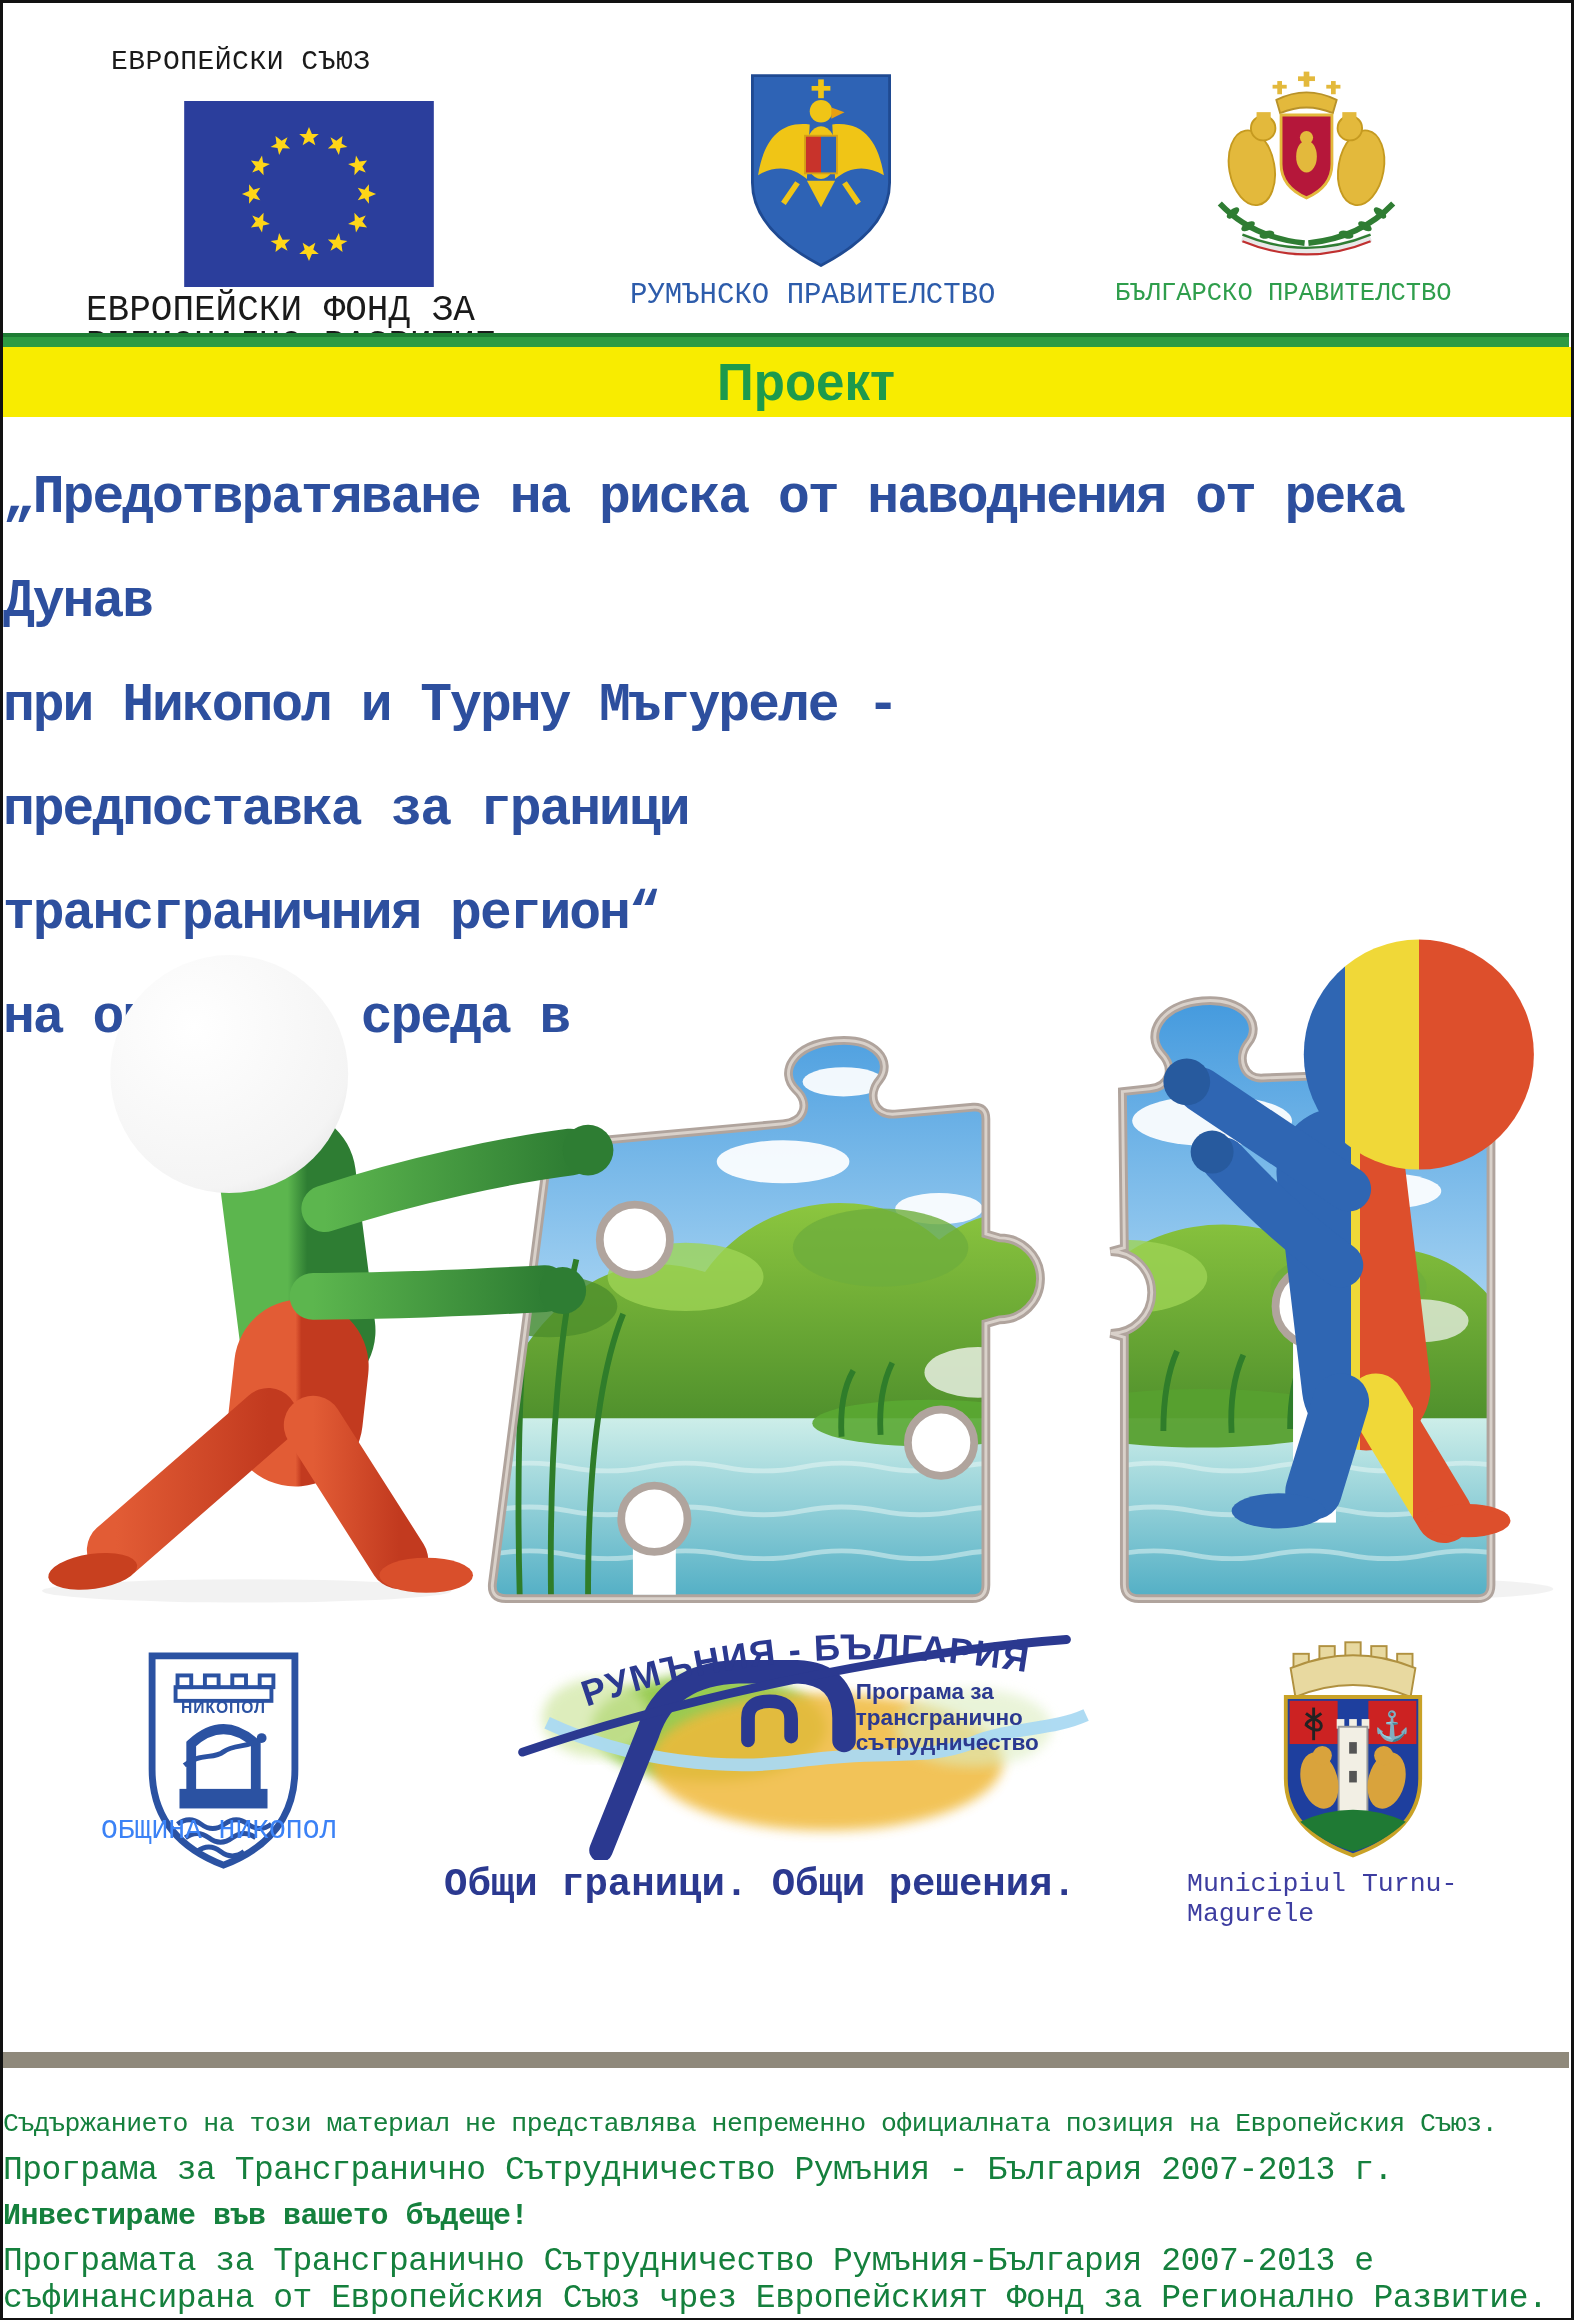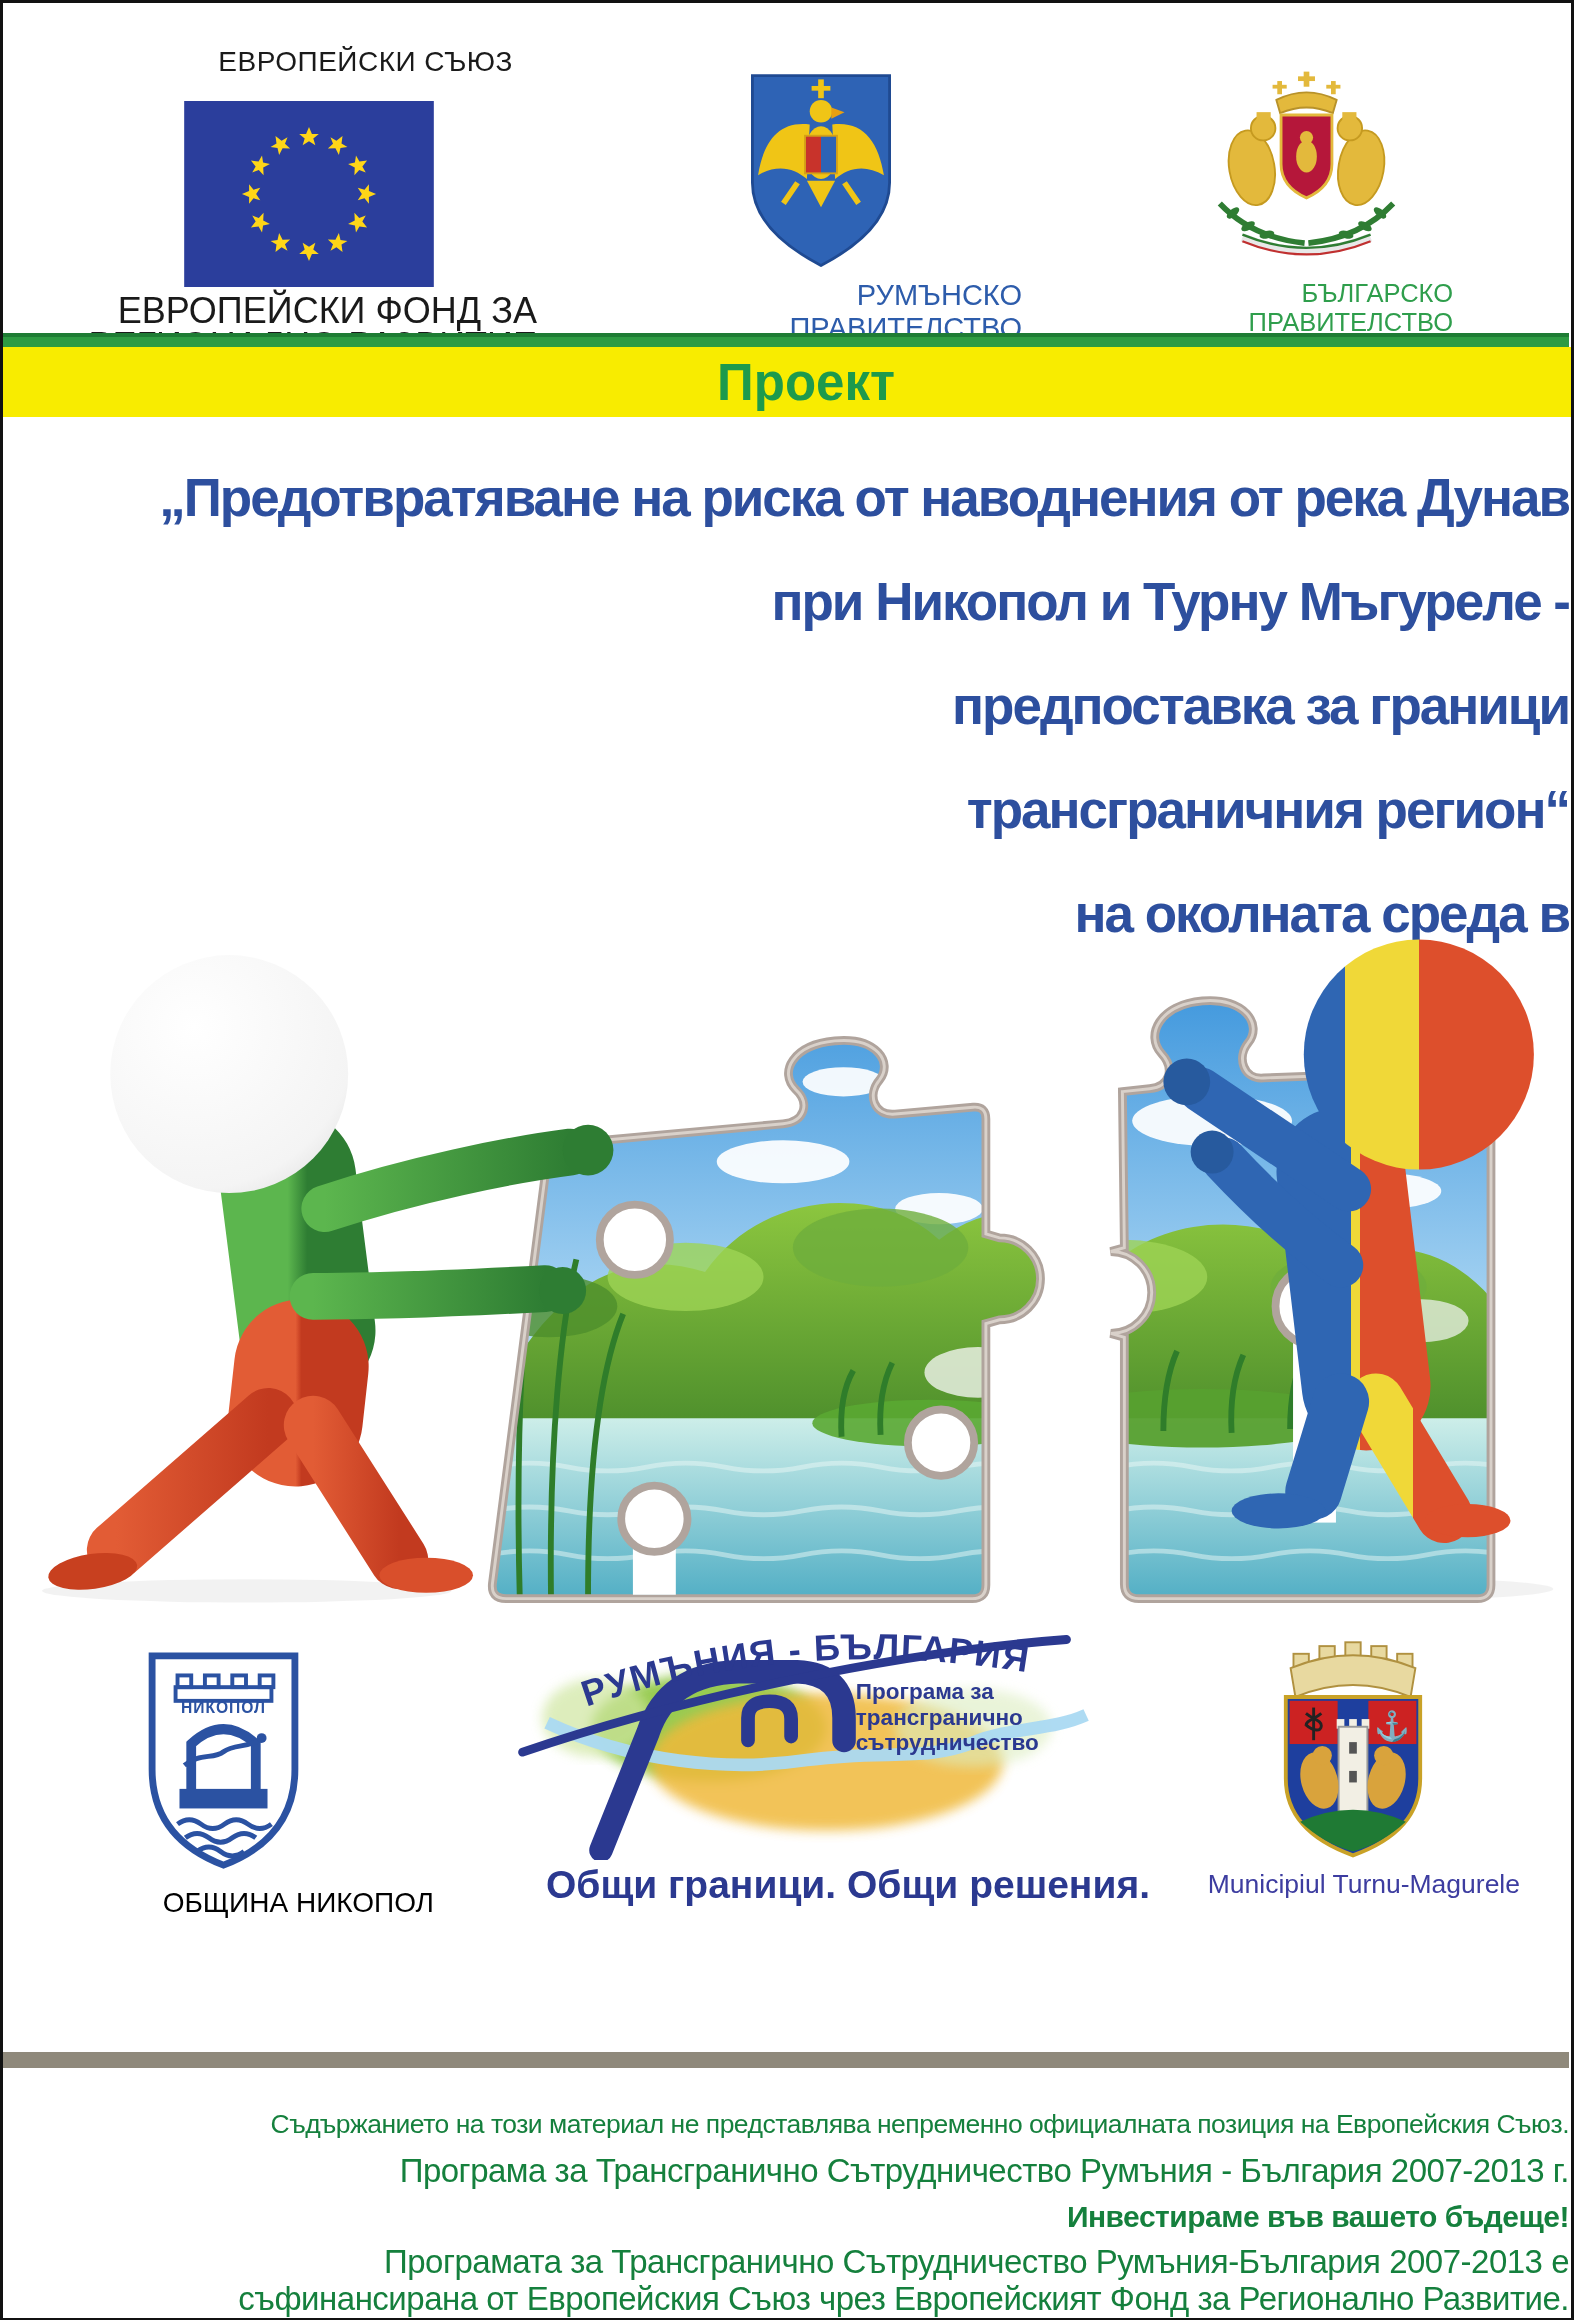--- a/index.html
+++ b/index.html
@@ -2,41 +2,41 @@
 <html><head>
 <meta charset="utf-8">
 <style>
   html,body{margin:0;padding:0;background:#fff;}
   .page{
     position:relative;width:1574px;height:2321px;box-sizing:border-box;
     border:3.9px solid #111;background:#fff;overflow:hidden;
     font-family:"Liberation Sans",sans-serif;
   }
   .abs{position:absolute;}
-  .ctr{text-align:right;}
+  .ctr{text-align:left;font-family:Liberation Mono, monospace;}
   
   .eu-title{top:43px;left:108px;width:402px;font-size:28px;color:#1a1a1a;letter-spacing:0.5px;}
   .eu-flag{top:98px;left:181px;}
   .eu-fund{top:290px;left:83px;width:451px;font-size:36px;line-height:35px;color:#1a1a1a;}
   .ro-emblem{top:67px;left:737px;}
   .ro-label{top:276px;left:627px;width:392px;font-size:29px;color:#2d5cab;}
   .bg-emblem{top:55px;left:1181px;}
   .bg-label{top:276px;left:1112px;width:338px;font-size:25.5px;color:#2f9e4c;}
   
   .green-stripe{top:330px;left:0;width:1566px;height:13.7px;
     background:linear-gradient(#1e7c34 0 3.9px,#2e9b43 3.9px);}
   .yellow-band{top:344px;left:0;width:1566px;height:70px;background:#f8ec00;
     display:flex;align-items:center;justify-content:center;padding-left:20px;}
   .yellow-band span{font-size:51px;font-weight:bold;color:#1d9a4c;}
   
   .title-block{top:443px;left:0;width:1566px;color:#2d4f9e;font-weight:bold;
     font-size:53px;line-height:104px;letter-spacing:-2px;}
   
   .nikopol-logo{top:1647px;left:137px;}
-  .nikopol-caption{top:1884px;left:98px;width:333px;font-size:28px;color:#000000;}
+  .nikopol-caption{top:1812px;left:98px;width:333px;font-size:28px;color:#3b82f6;}
   .program-logo{top:1612px;left:500px;}
   .program-slogan{top:1860px;left:441px;width:706px;font-size:39px;font-weight:bold;color:#2b3990;}
   .turnu-logo{top:1622px;left:1262px;}
   .turnu-caption{top:1866px;left:1184px;width:333px;font-size:26.5px;color:#3d3da0;}
   
   .url-banner{top:1970px;left:0;width:1566px;height:78px;background:#2e9b43;
     display:flex;align-items:center;justify-content:center;}
   .url-banner span{color:#fff;font-size:63px;font-weight:bold;letter-spacing:2.9px;}
   .gray-bar{top:2049px;left:0;width:1566px;height:15.7px;background:#8f897b;}
   .footer{top:2105px;left:0;width:1566px;color:#15803d;letter-spacing:-0.5px;}

